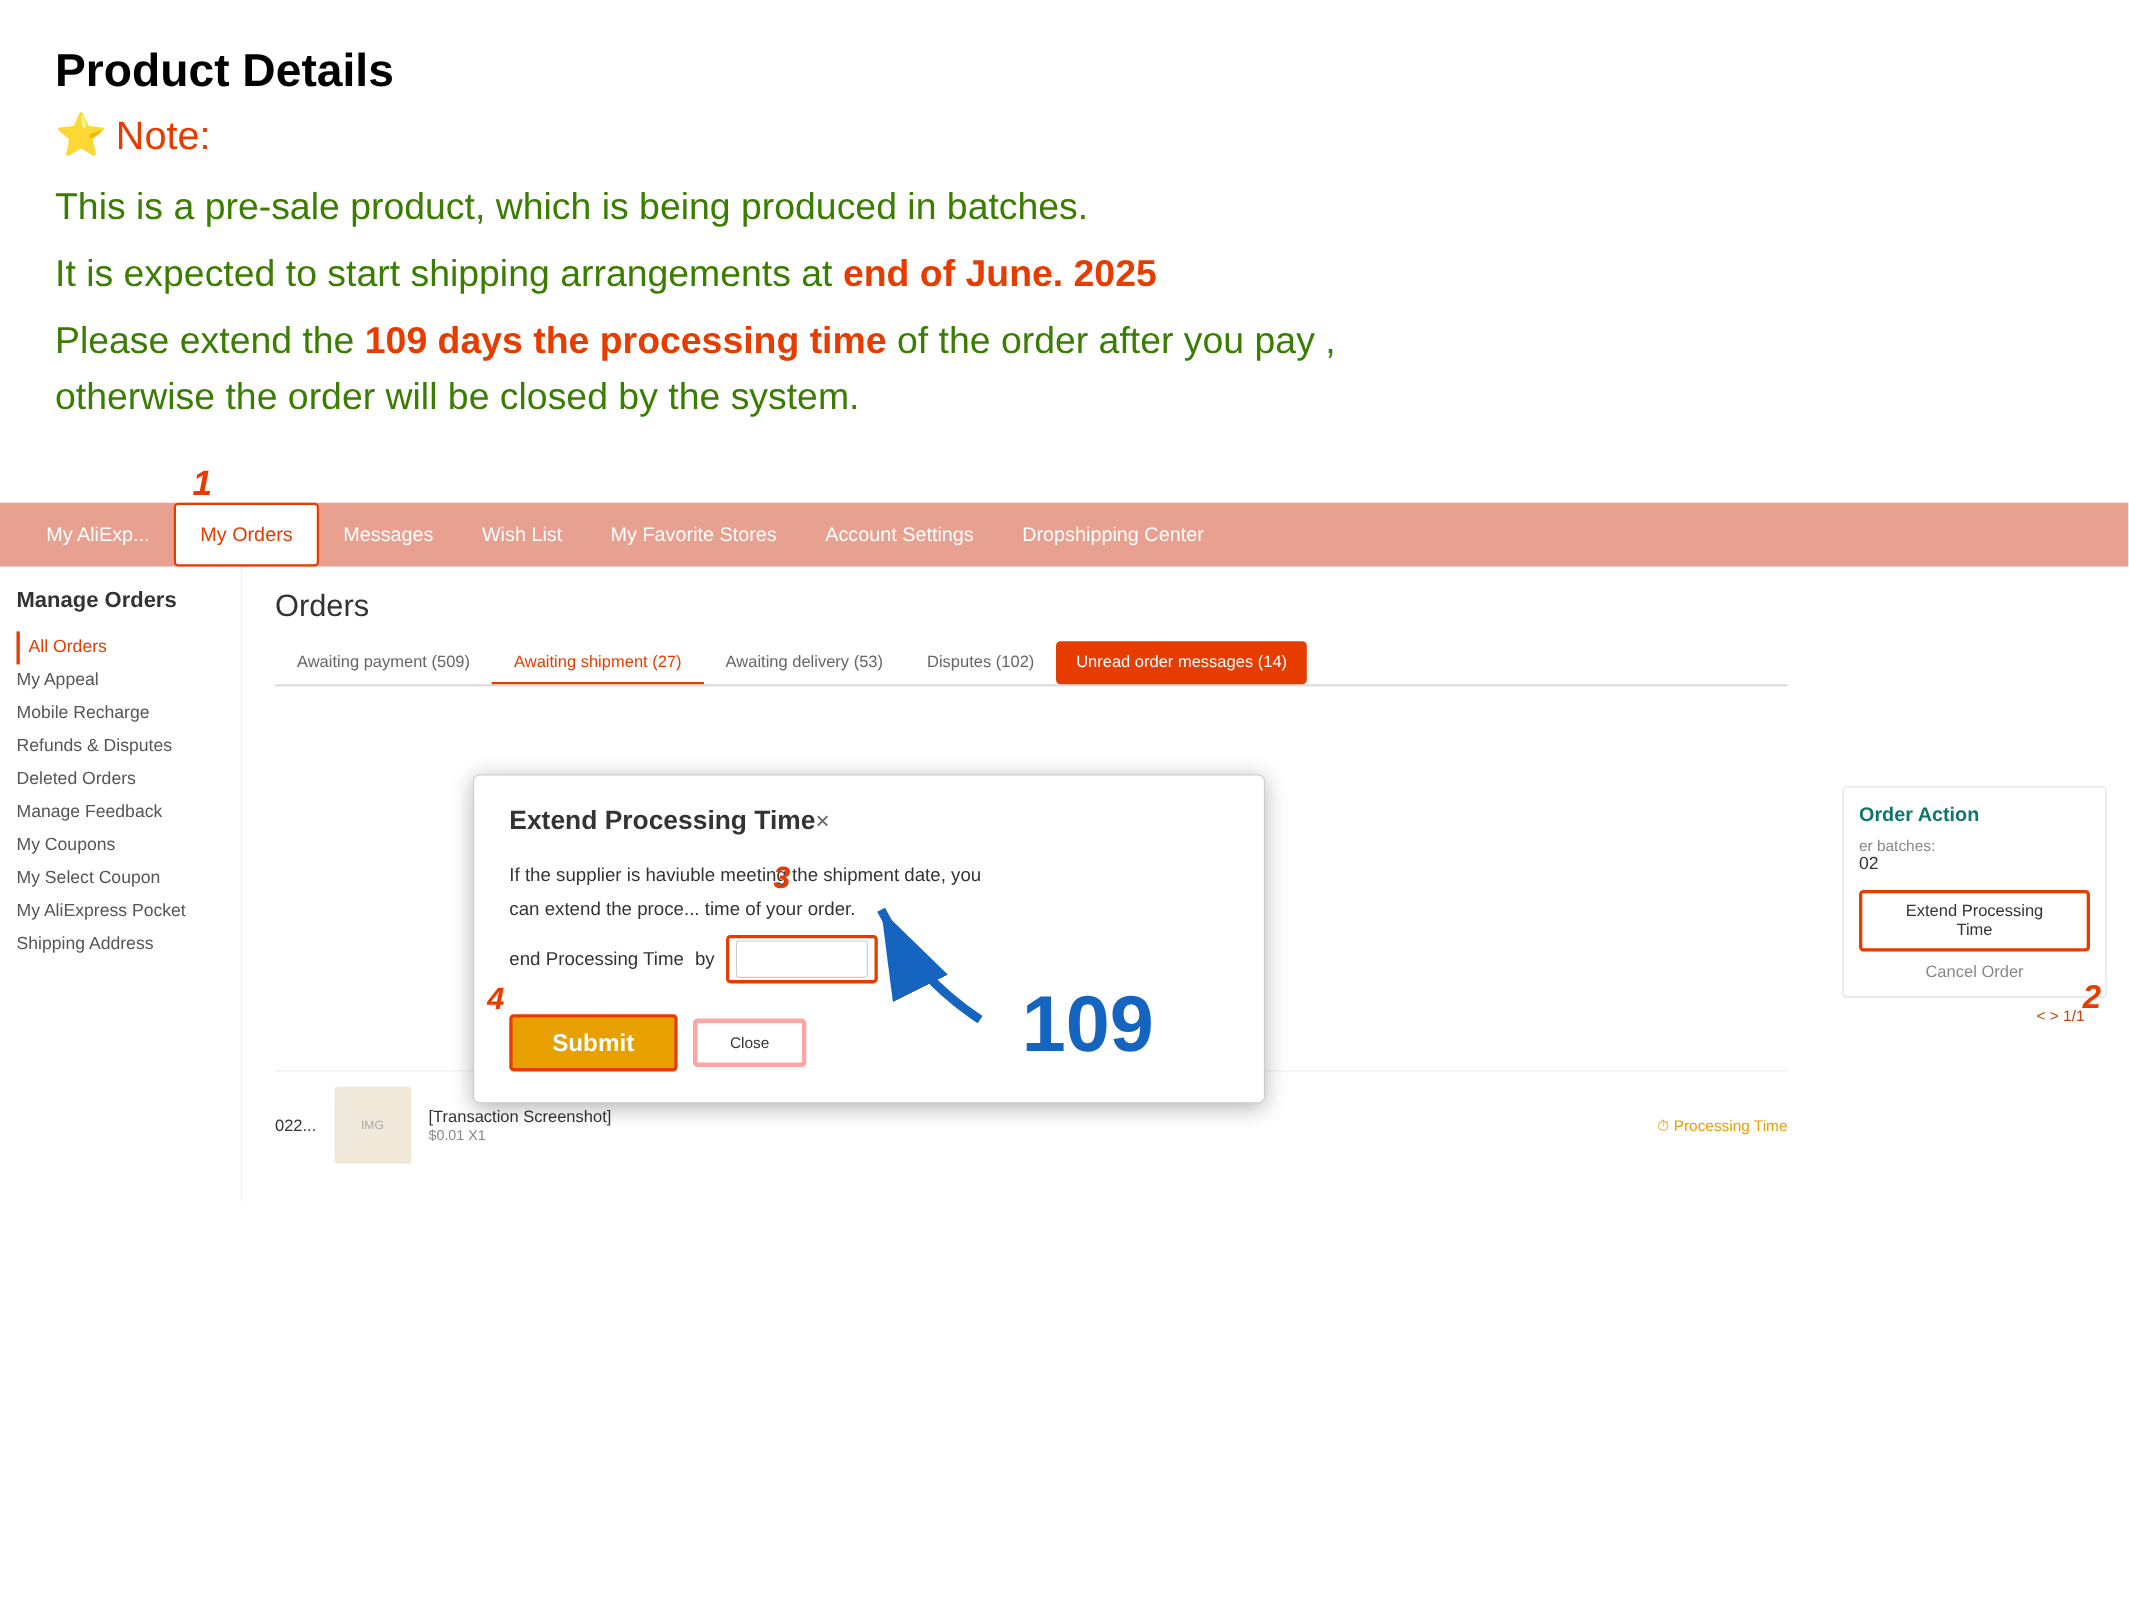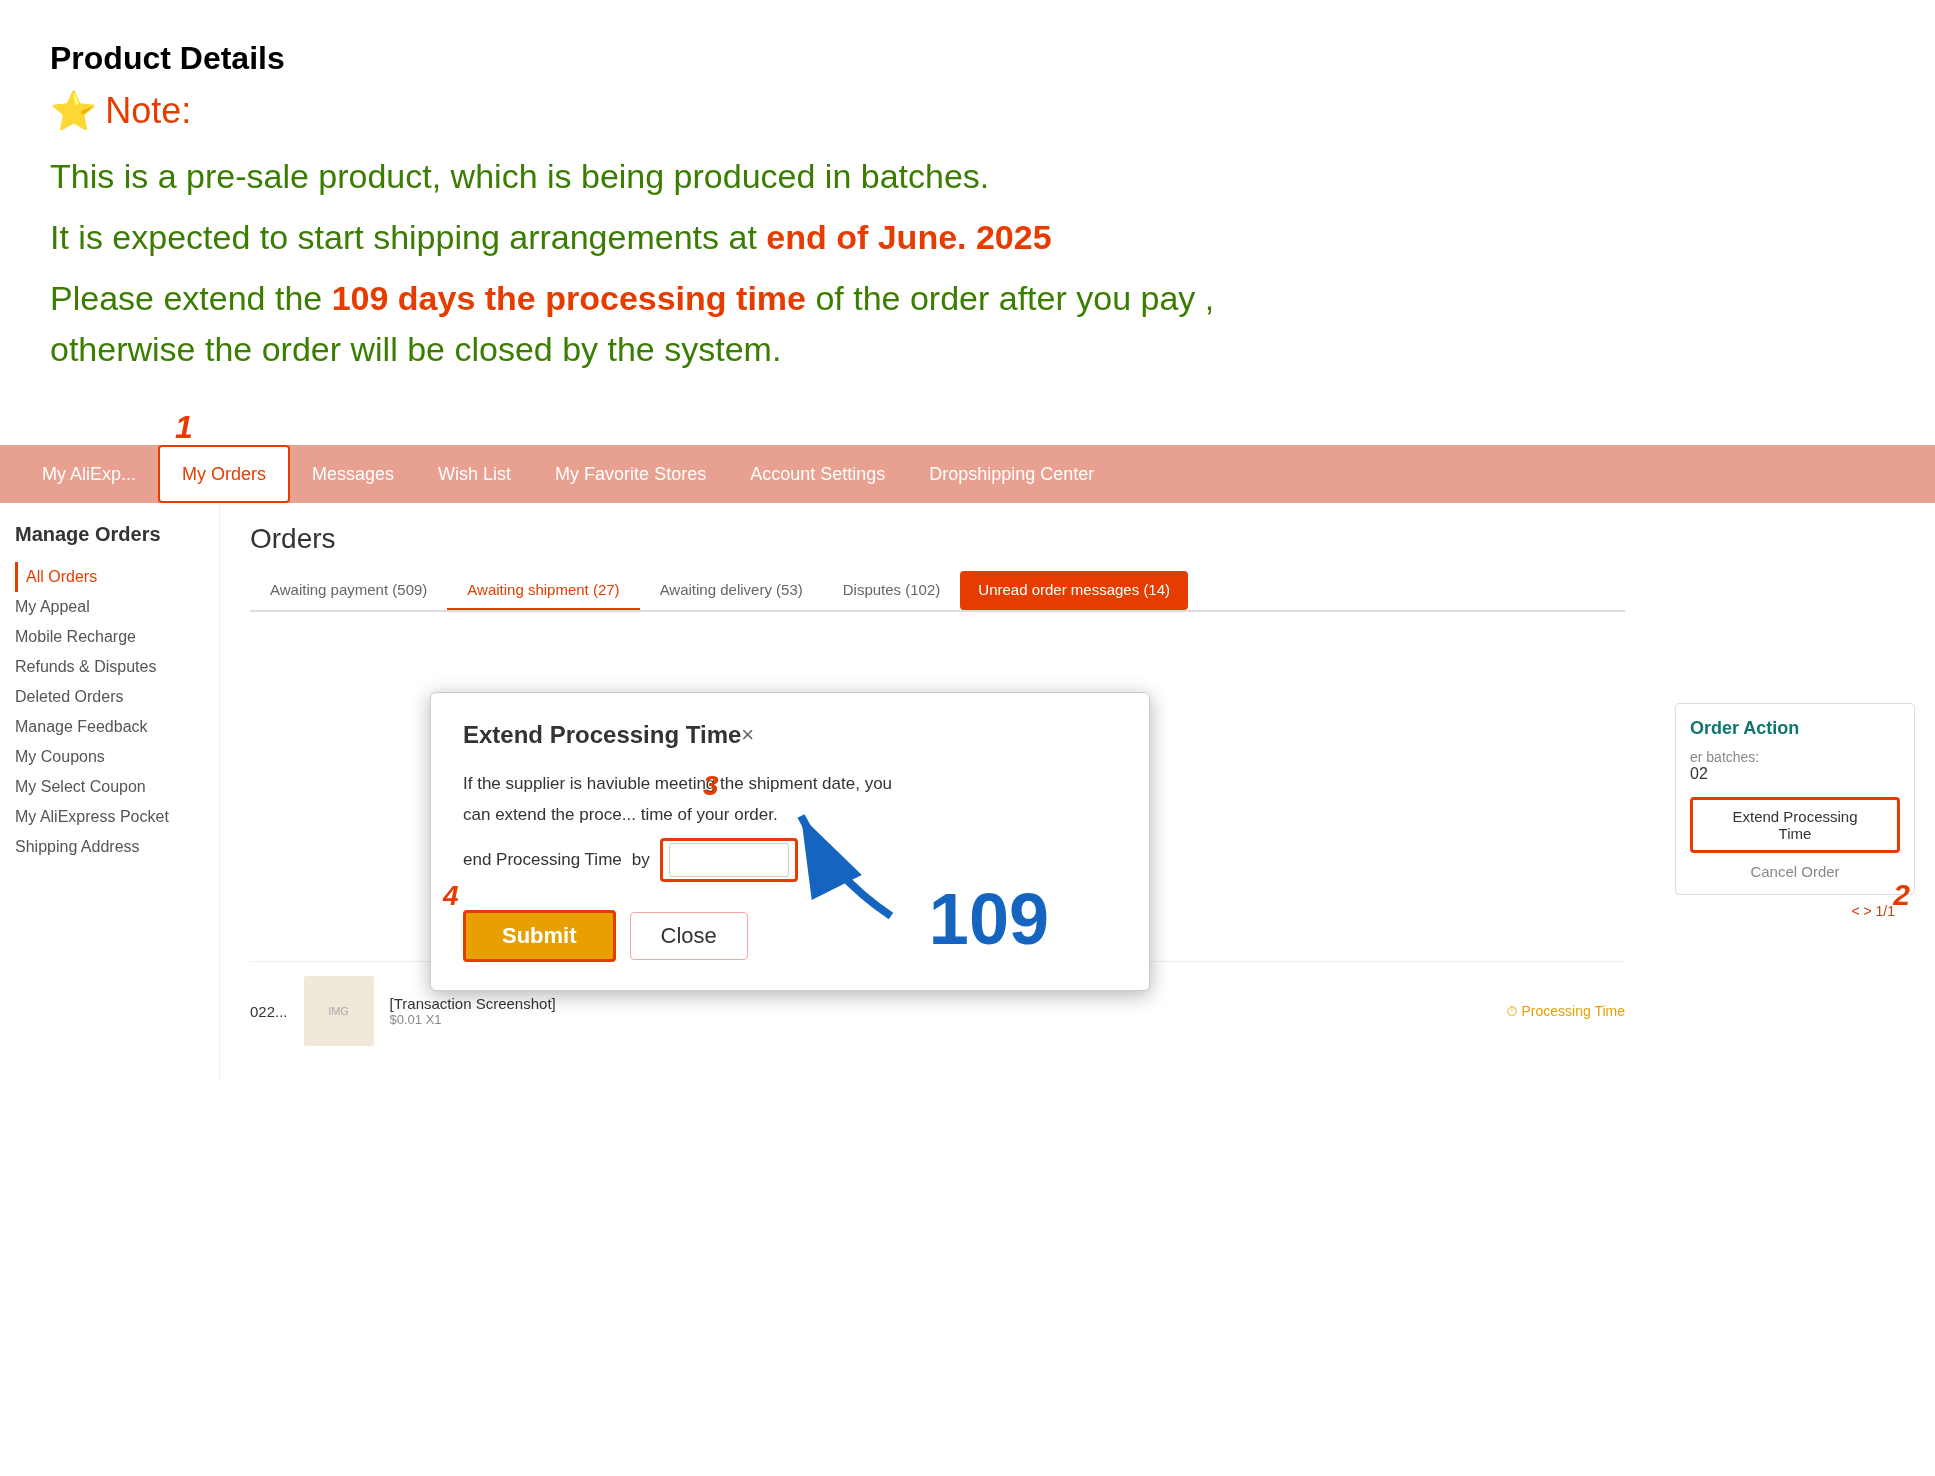--- a/index.html
+++ b/index.html
@@ -4,21 +4,21 @@
   <style>
     * { margin: 0; padding: 0; box-sizing: border-box; }
     body { font-family: Arial, sans-serif; background: #fff; width: 1935px; min-height: 1476px; overflow-x: hidden; }
 
     
     .product-details-section {
       padding: 40px 50px 30px 50px;
       background: #fff;
     }
     .product-title {
-      font-size: 32px;
+      font-size: 42px;
       font-weight: bold;
       color: #000;
       margin-bottom: 12px;
     }
     .note-line {
       font-size: 36px;
       color: #e63c00;
       margin-bottom: 18px;
       display: flex;
       align-items: center;
@@ -216,23 +216,23 @@
       border: 2px solid #e63c00;
       border-radius: 4px;
       font-size: 22px;
       font-weight: bold;
       padding: 10px 36px;
       cursor: pointer;
     }
     .btn-close {
       background: #fff;
       color: #333;
-      border: 1px solid #fca5a5;
+      border: 4px solid #fca5a5;
       border-radius: 4px;
-      font-size: 22px;
+      font-size: 14px;
       padding: 10px 30px;
       cursor: pointer;
       text-align: right;
     }
 
     
     .step-num {
       font-size: 28px;
       font-weight: bold;
       color: #e63c00;

